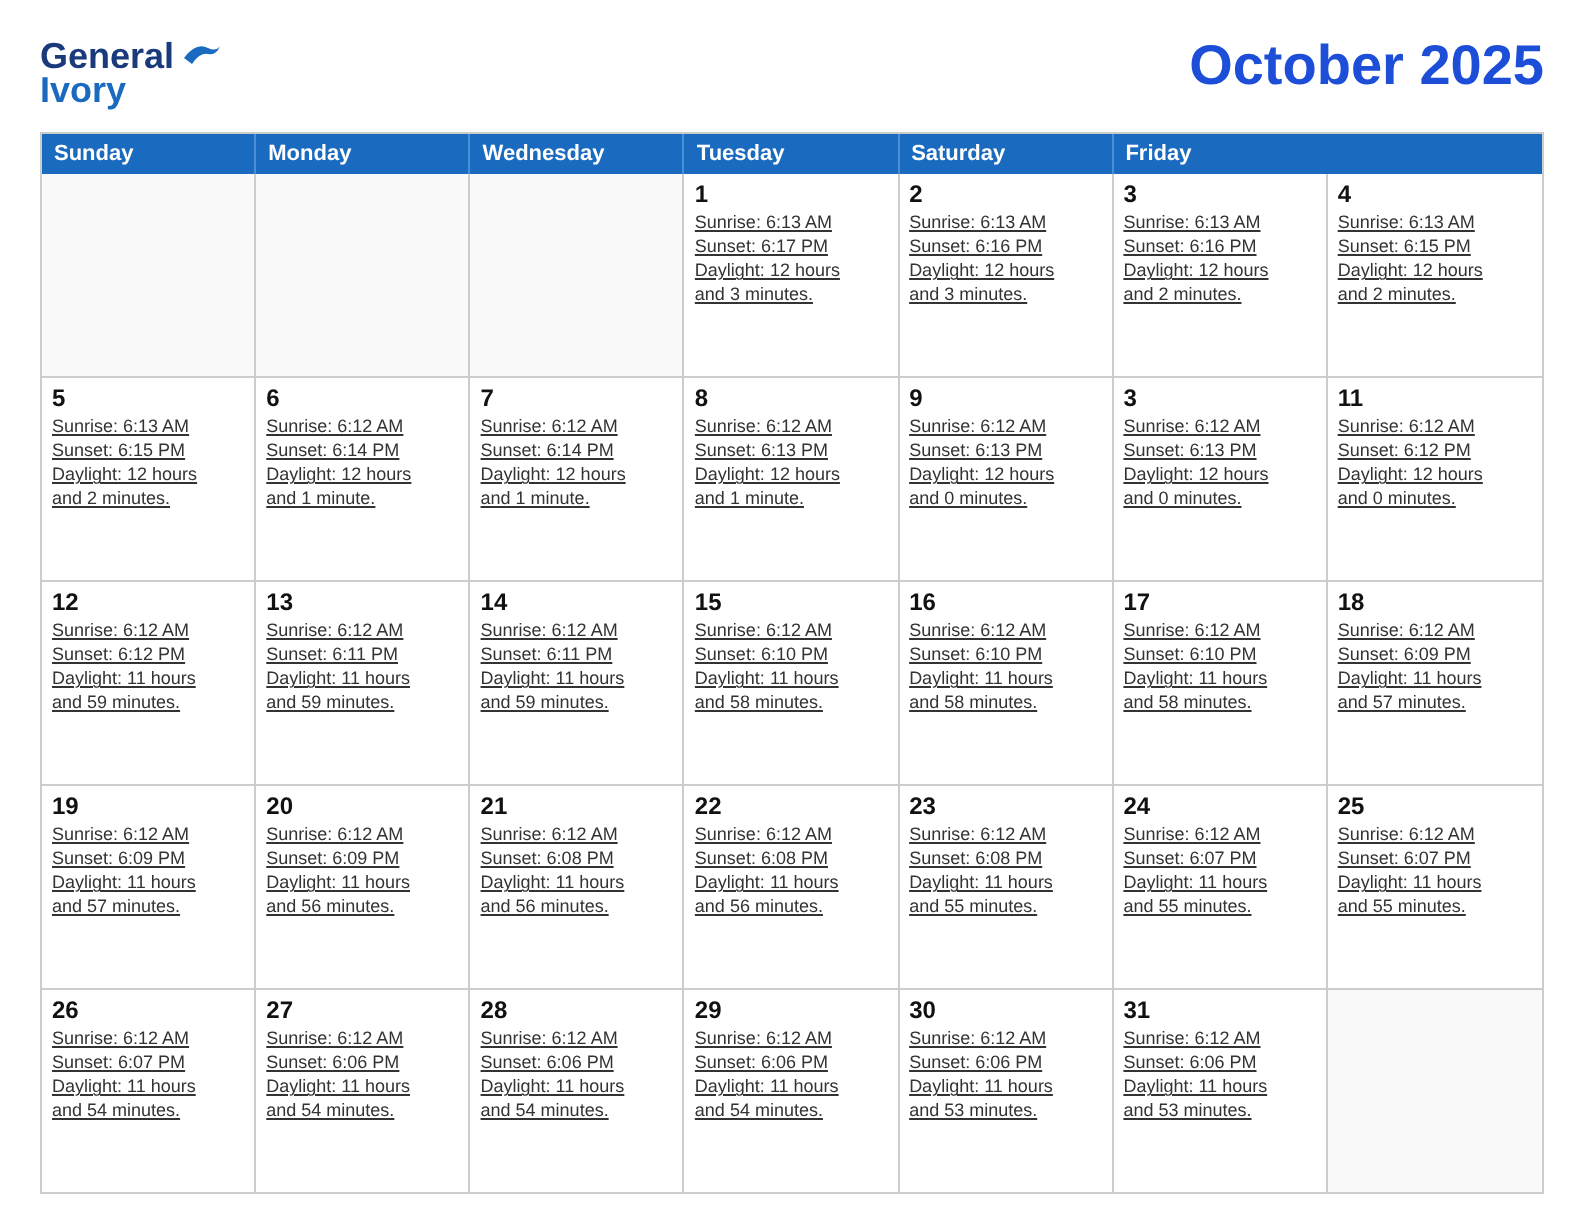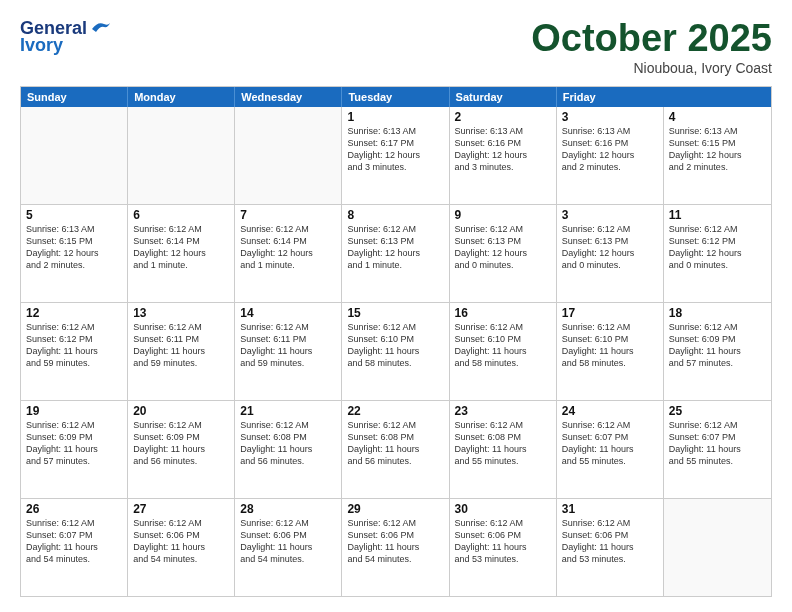--- a/index.html
+++ b/index.html
@@ -25,23 +25,23 @@
     }
     .logo {
       display: flex;
       flex-direction: column;
       align-items: flex-start;
     }
     .title-area {
       text-align: right;
     }
     .month-title {
-      font-size: 38px;
+      font-size: 28px;
       font-weight: bold;
-      color: #14532d;
+      color: #1d4ed8;
       line-height: 1.1;
     }
     .location {
       font-size: 14px;
       color: #444;
     }
     .calendar {
       flex: 1;
       display: flex;
       flex-direction: column;
@@ -88,20 +88,21 @@
       font-size: 12px;
       font-weight: bold;
       color: #111;
       display: block;
       margin-bottom: 1px;
     }
     .day-info {
       font-size: 9px;
       color: #333;
       line-height: 1.35;
+      text-decoration: underline;
     }
     .logo-wrapper {
       display: flex;
       align-items: center;
     }
   </style>
 </head>
 <body>
 
 <div class="container">
@@ -110,21 +111,20 @@
       <div class="logo-wrapper">
         <span style="font-size:18px;font-weight:bold;color:#1a3a7c;">General</span>
         <svg width="22" height="16" viewBox="0 0 22 16" style="margin-left:3px;margin-top:-4px;">
           <path d="M2 10 Q8 2 14 5 Q18 7 20 4 Q18 9 14 8 Q10 7 6 13 Z" fill="#1a6bbf"></path>
         </svg>
       </div>
       <span style="font-size:18px;font-weight:bold;color:#1a6bbf;margin-top:-4px;">Ivory</span>
     </div>
     <div class="title-area">
       <div class="month-title">October 2025</div>
-      <div class="location">Niouboua, Ivory Coast</div>
     </div>
   </div>
 
   <div class="calendar">
     <div class="day-headers">
     <div class="day-header">Sunday</div>
         <div class="day-header">Monday</div>
         <div class="day-header">Wednesday</div>
         <div class="day-header">Tuesday</div>
         <div class="day-header">Saturday</div>

